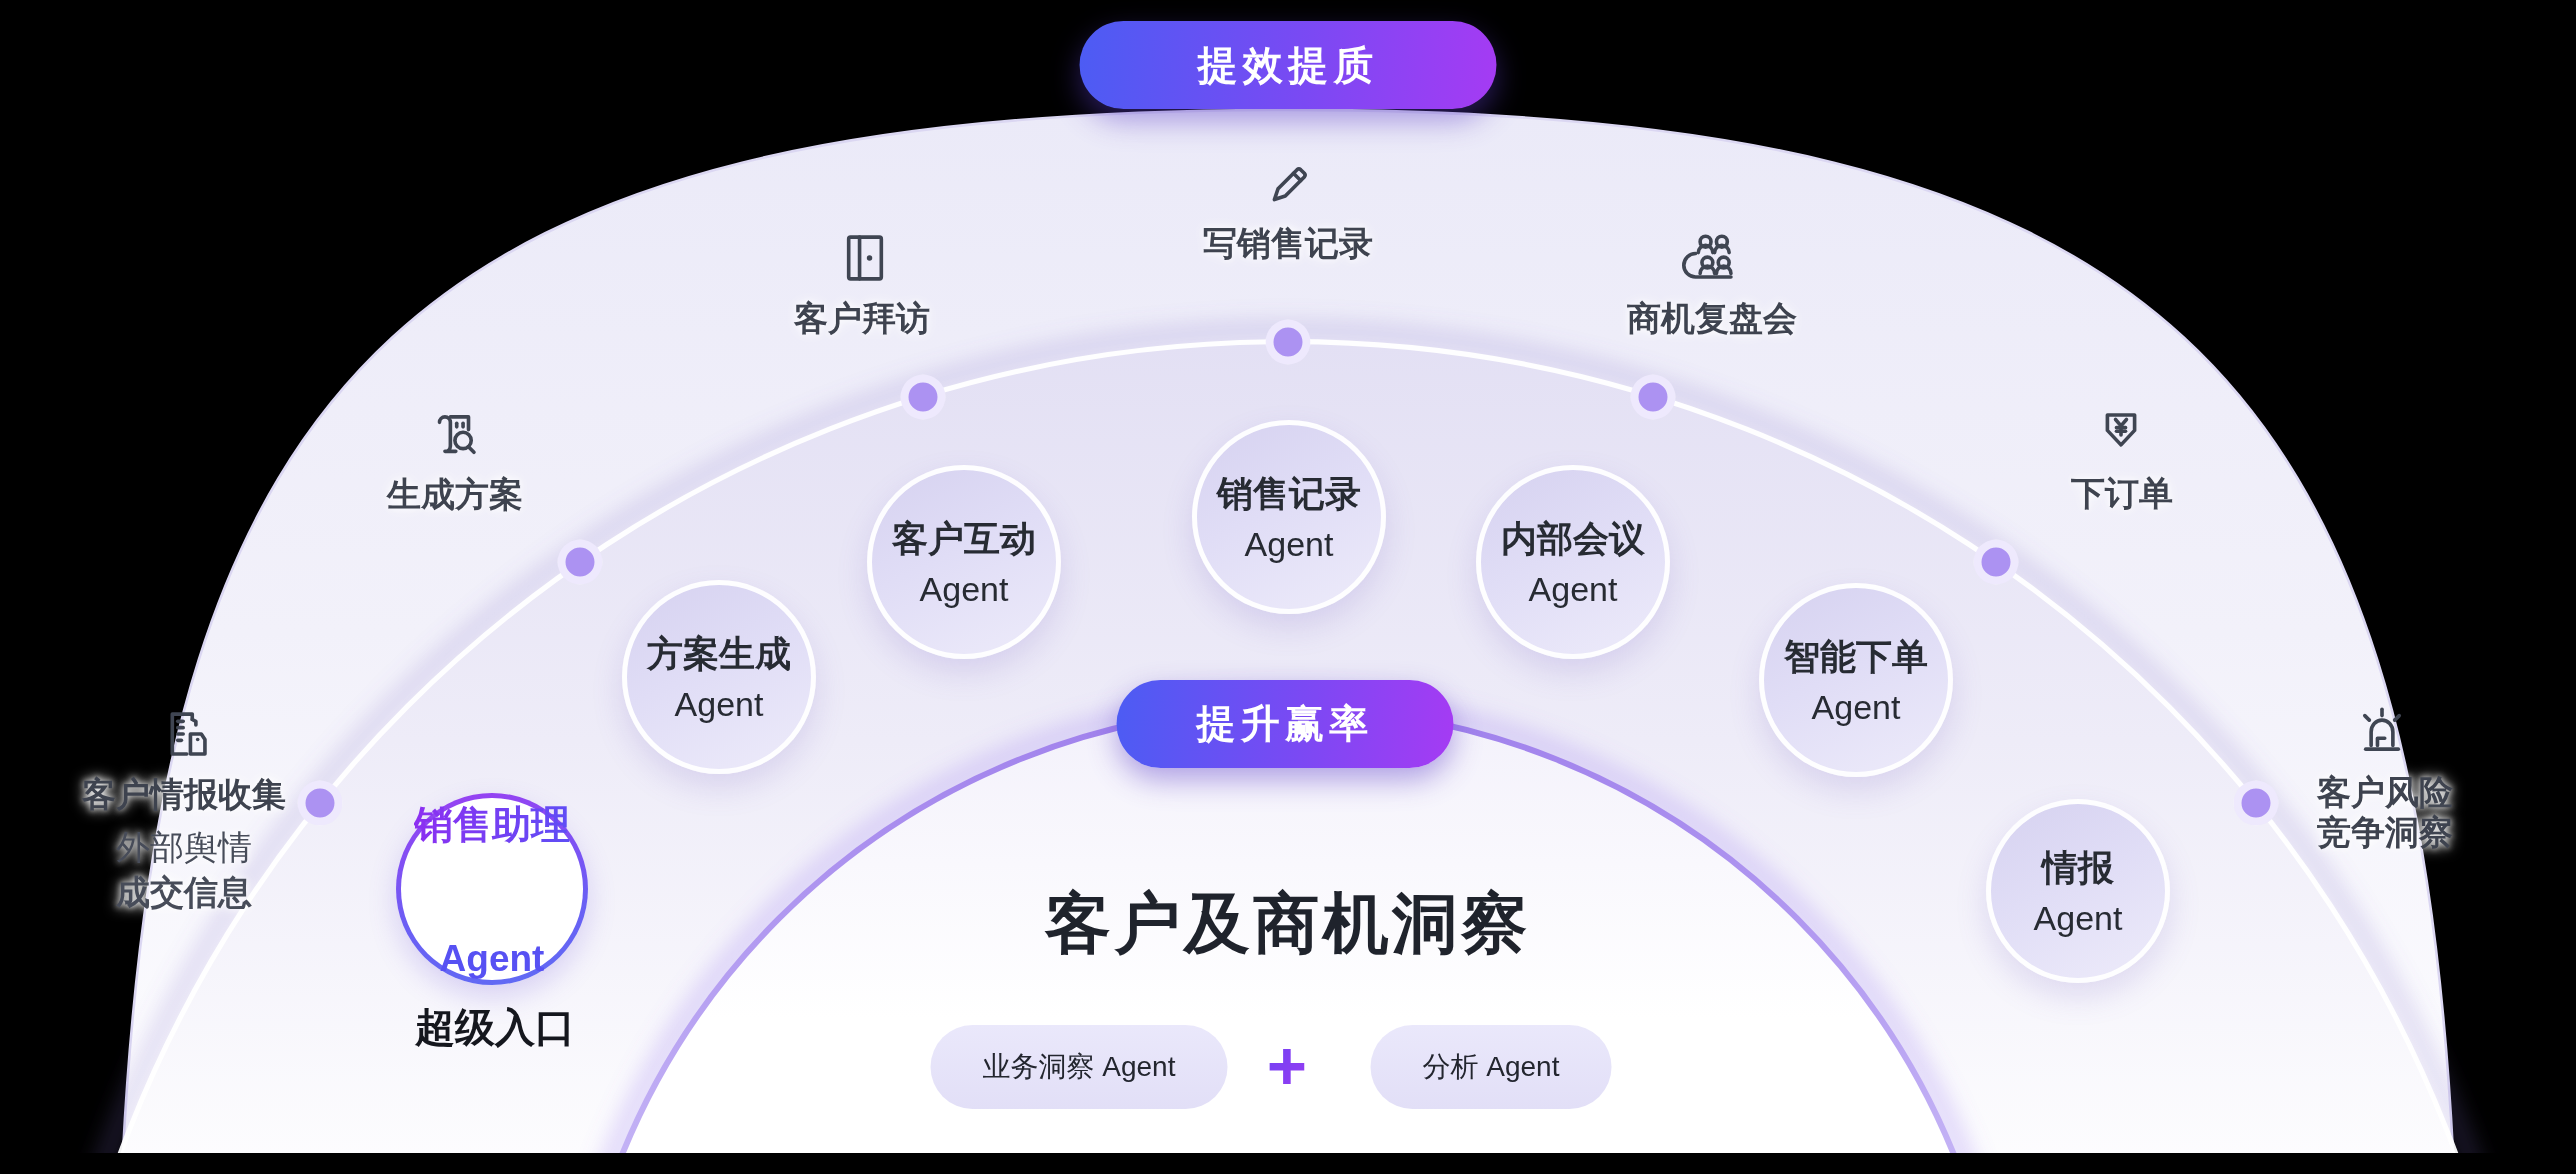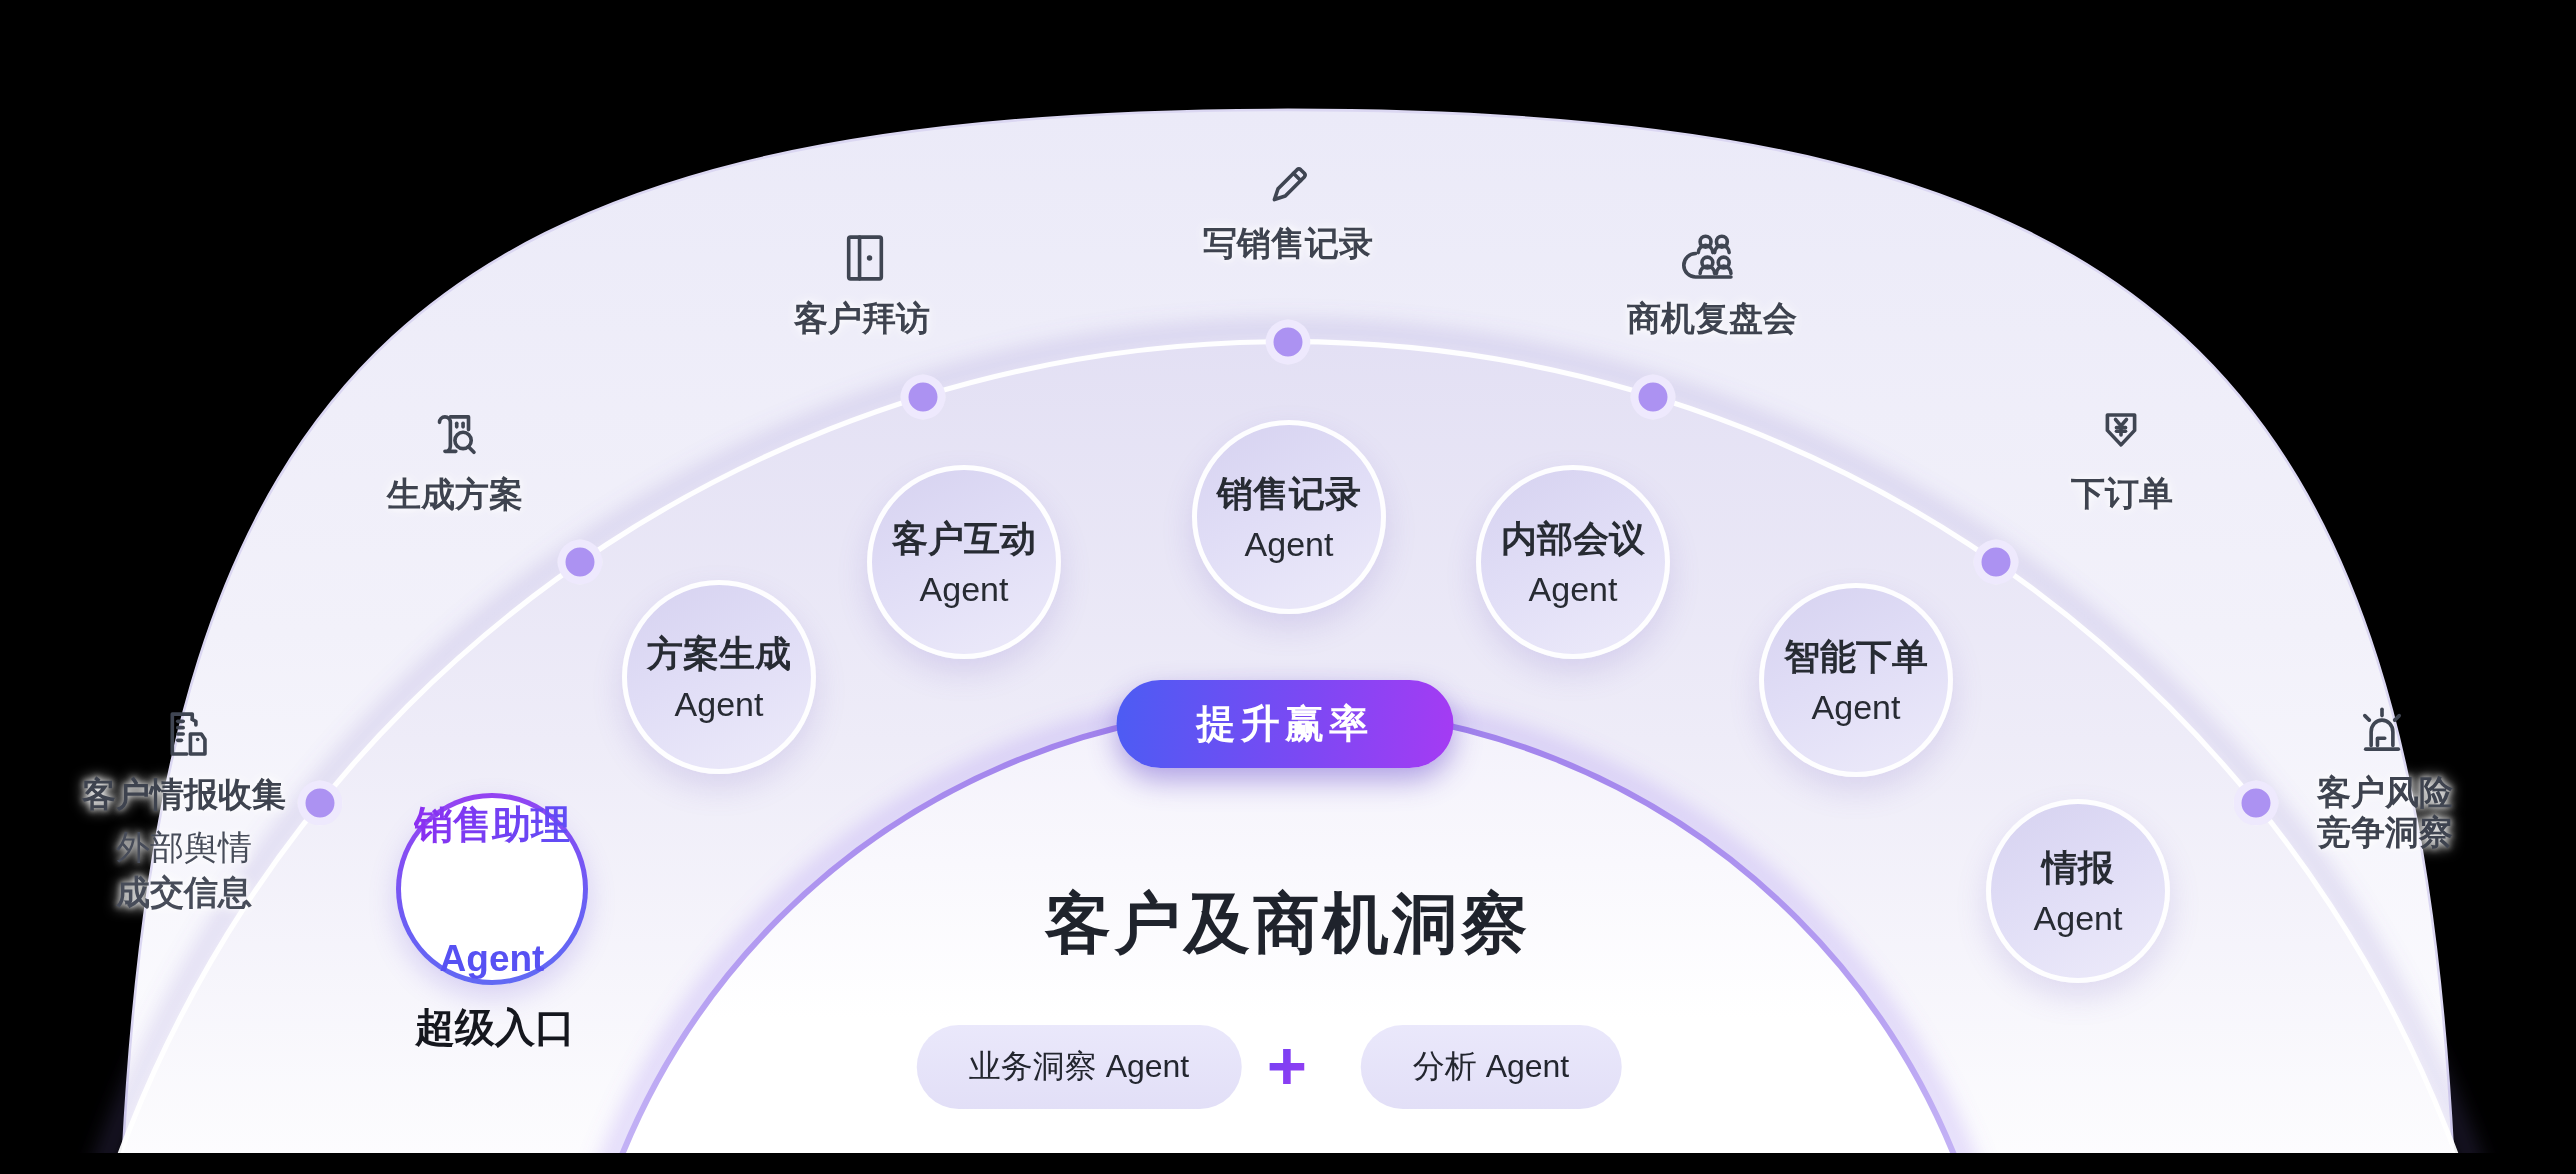--- a/index.html
+++ b/index.html
@@ -42,21 +42,21 @@
   .assistant-line1{font-size:39px;font-weight:700;white-space:nowrap;
       background:linear-gradient(95deg,#8d2ff1,#5e4ef5);
       -webkit-background-clip:text;background-clip:text;color:transparent;}
   .assistant-line2{font-size:37px;font-weight:600;color:#5751f3;margin-top:5.2px;}
   .assistant-caption{font-size:40px;font-weight:600;color:#15171e;white-space:nowrap;}
 
   
   .center-title{font-size:66px;font-weight:700;color:#1f232c;letter-spacing:3.4px;white-space:nowrap;}
   .bottom-pill{height:84px;border-radius:42px;display:flex;align-items:center;
       background:linear-gradient(180deg,#eae8fb 0%,#e2dff7 100%);
-      padding:0 52px;font-size:32px;font-weight:500;color:#23262f;white-space:nowrap;}
+      padding:0 52px;font-size:28px;font-weight:500;color:#23262f;white-space:nowrap;}
   .plus-sign{font-size:69px;font-weight:700;line-height:1;
       background:linear-gradient(120deg,#6d43f3,#9a3bf3);
       -webkit-background-clip:text;background-clip:text;color:transparent;}
 
   
   .arc-dot{width:29px;height:29px;border-radius:50%;background:#ac92f2;
       border:8.6px solid rgba(255,255,255,.8);box-sizing:content-box;}
 </style>
 </head>
 <body>
@@ -184,20 +184,23 @@
       </div>
       <div class="arc-dot abs" style="left: 1288px; top: 342px;"></div>
       <div class="arc-dot abs" style="left: 923px; top: 397px;"></div>
       <div class="arc-dot abs" style="left: 1653px; top: 397px;"></div>
       <div class="arc-dot abs" style="left: 580px; top: 562px;"></div>
       <div class="arc-dot abs" style="left: 1996px; top: 562px;"></div>
       <div class="arc-dot abs" style="left: 320px; top: 803px;"></div>
       <div class="arc-dot abs" style="left: 2256px; top: 803px;"></div>
     </div>
 
+  <div class="abs badge badge-top" style="left:1288px;top:65px;">
+    <span>提效提质</span>
+  </div>
 
   <div class="abs badge badge-mid" style="left:1285px;top:724px;">
     <span>提升赢率</span>
   </div>
 
   <div class="abs assistant-ring" style="left:492px;top:889px;">
     <div class="assistant-inner">
       <div class="assistant-line1">销售助理</div>
       <div class="assistant-line2">Agent</div>
     </div>

